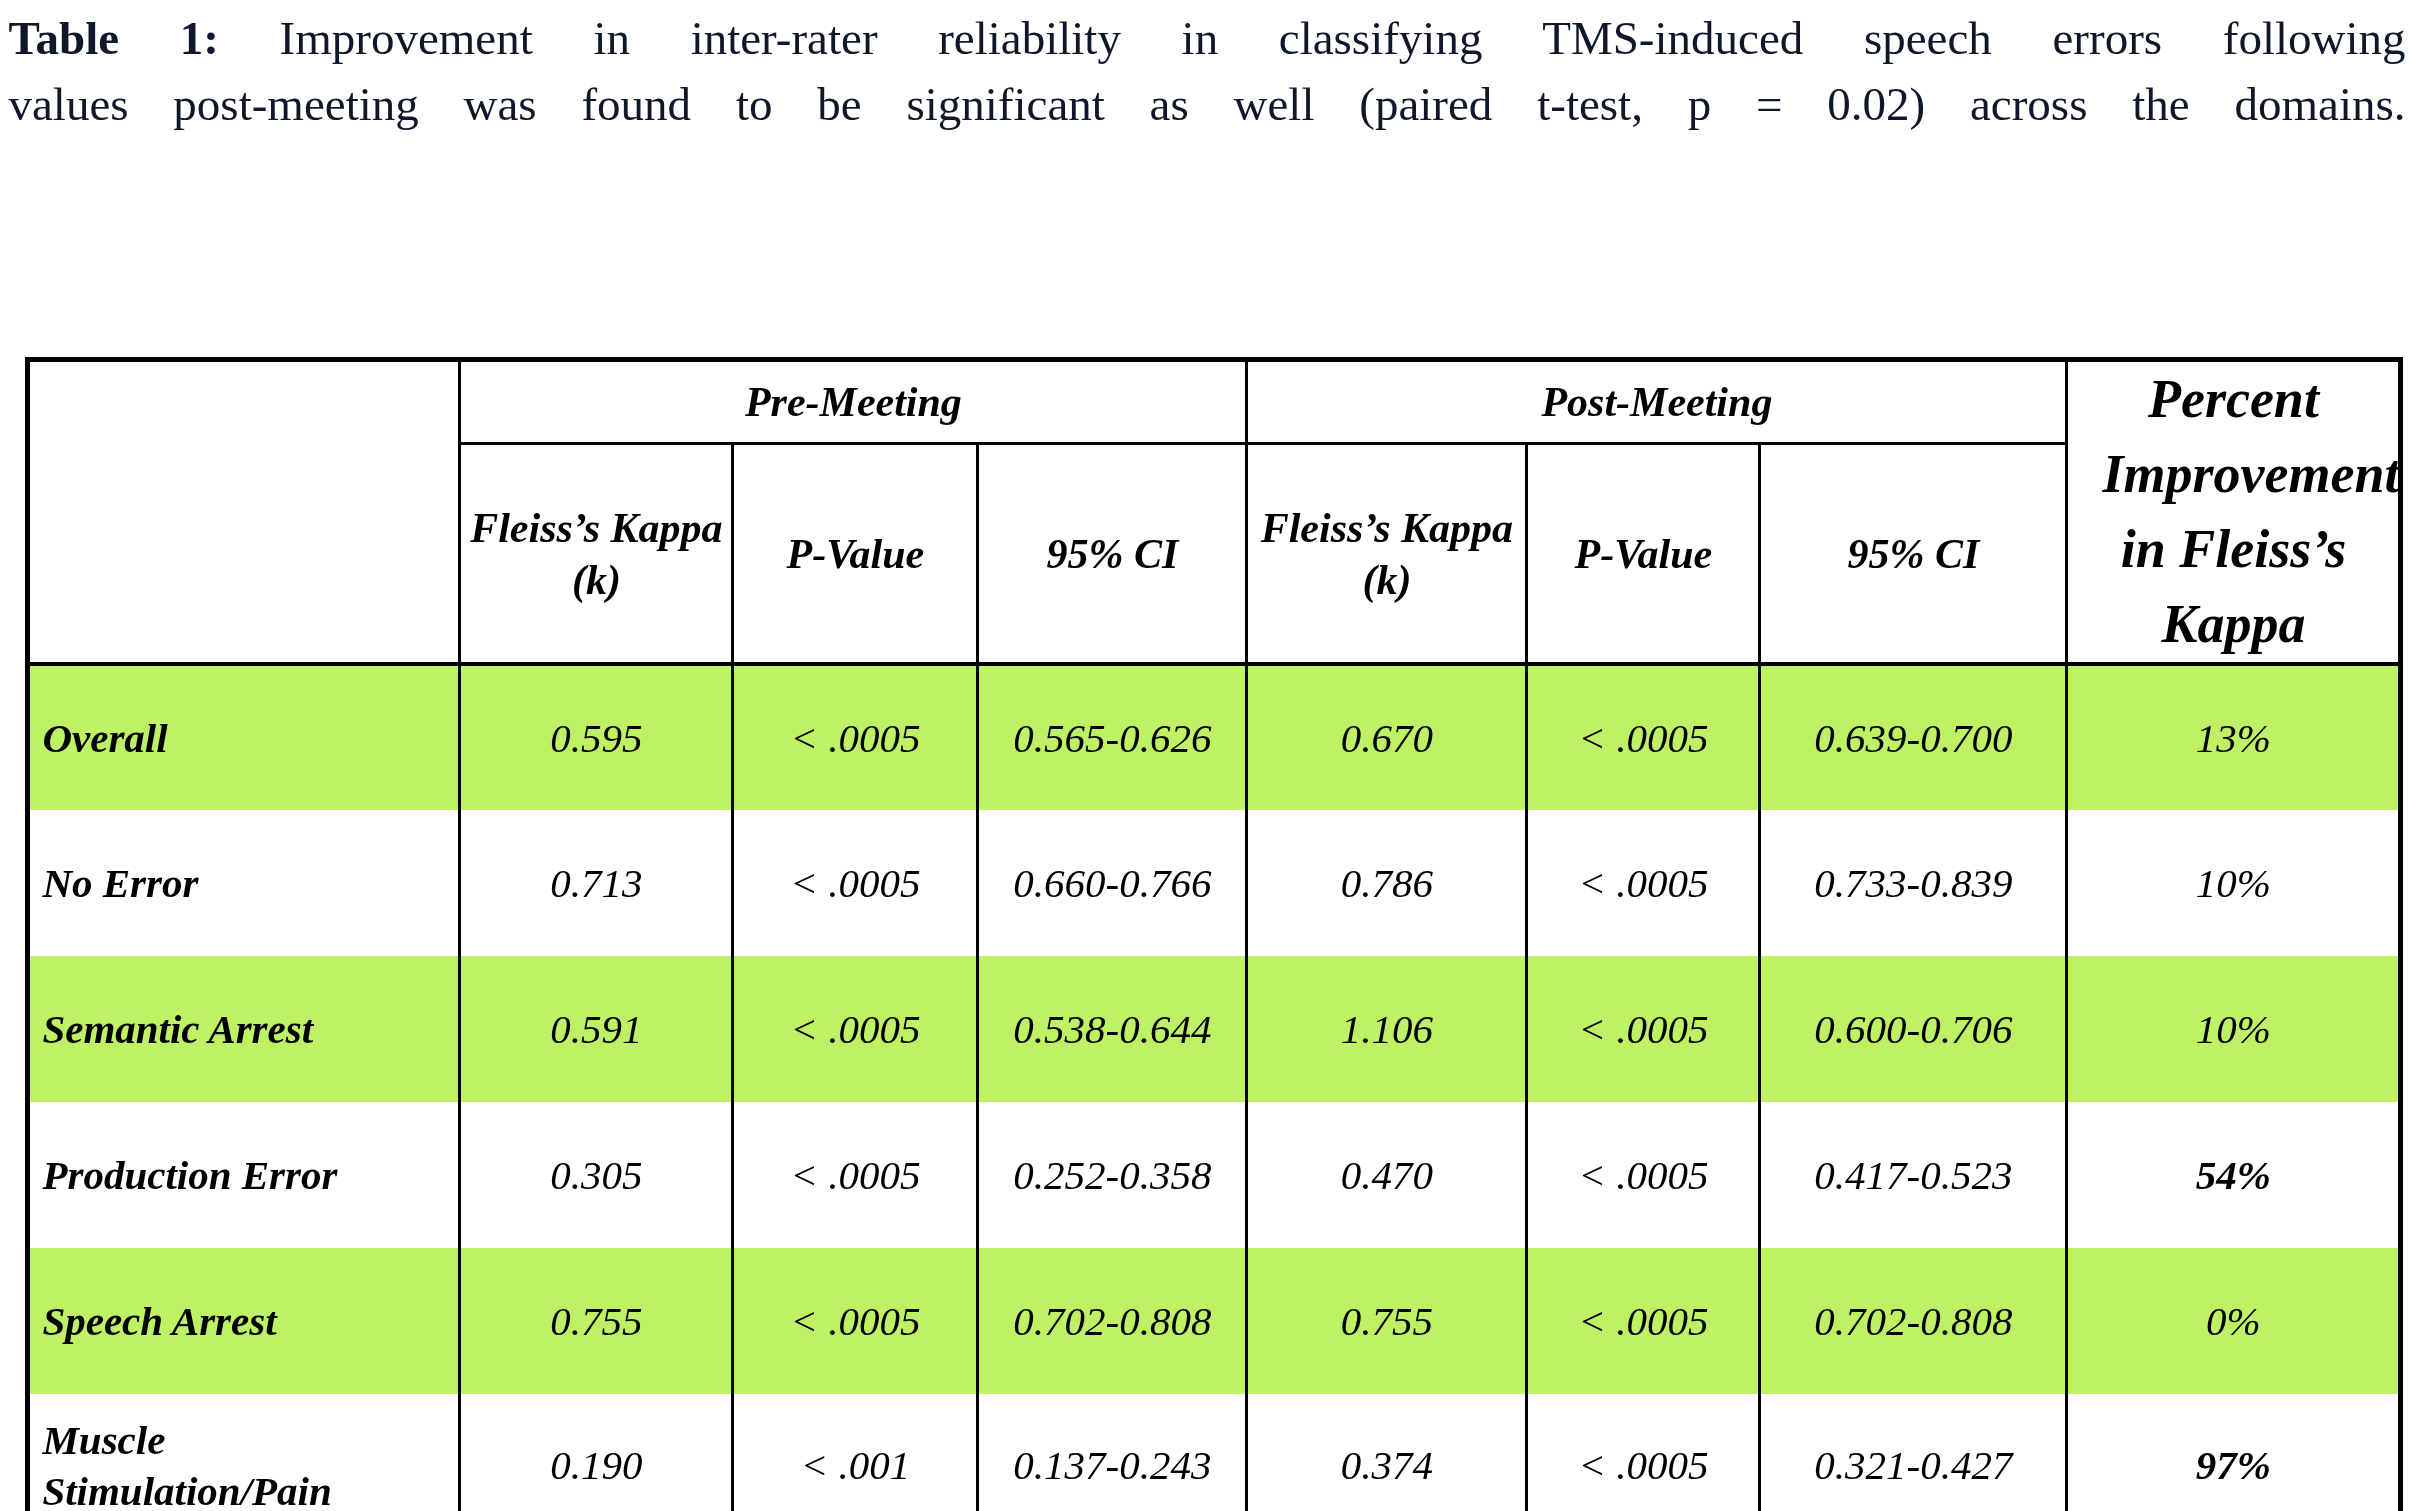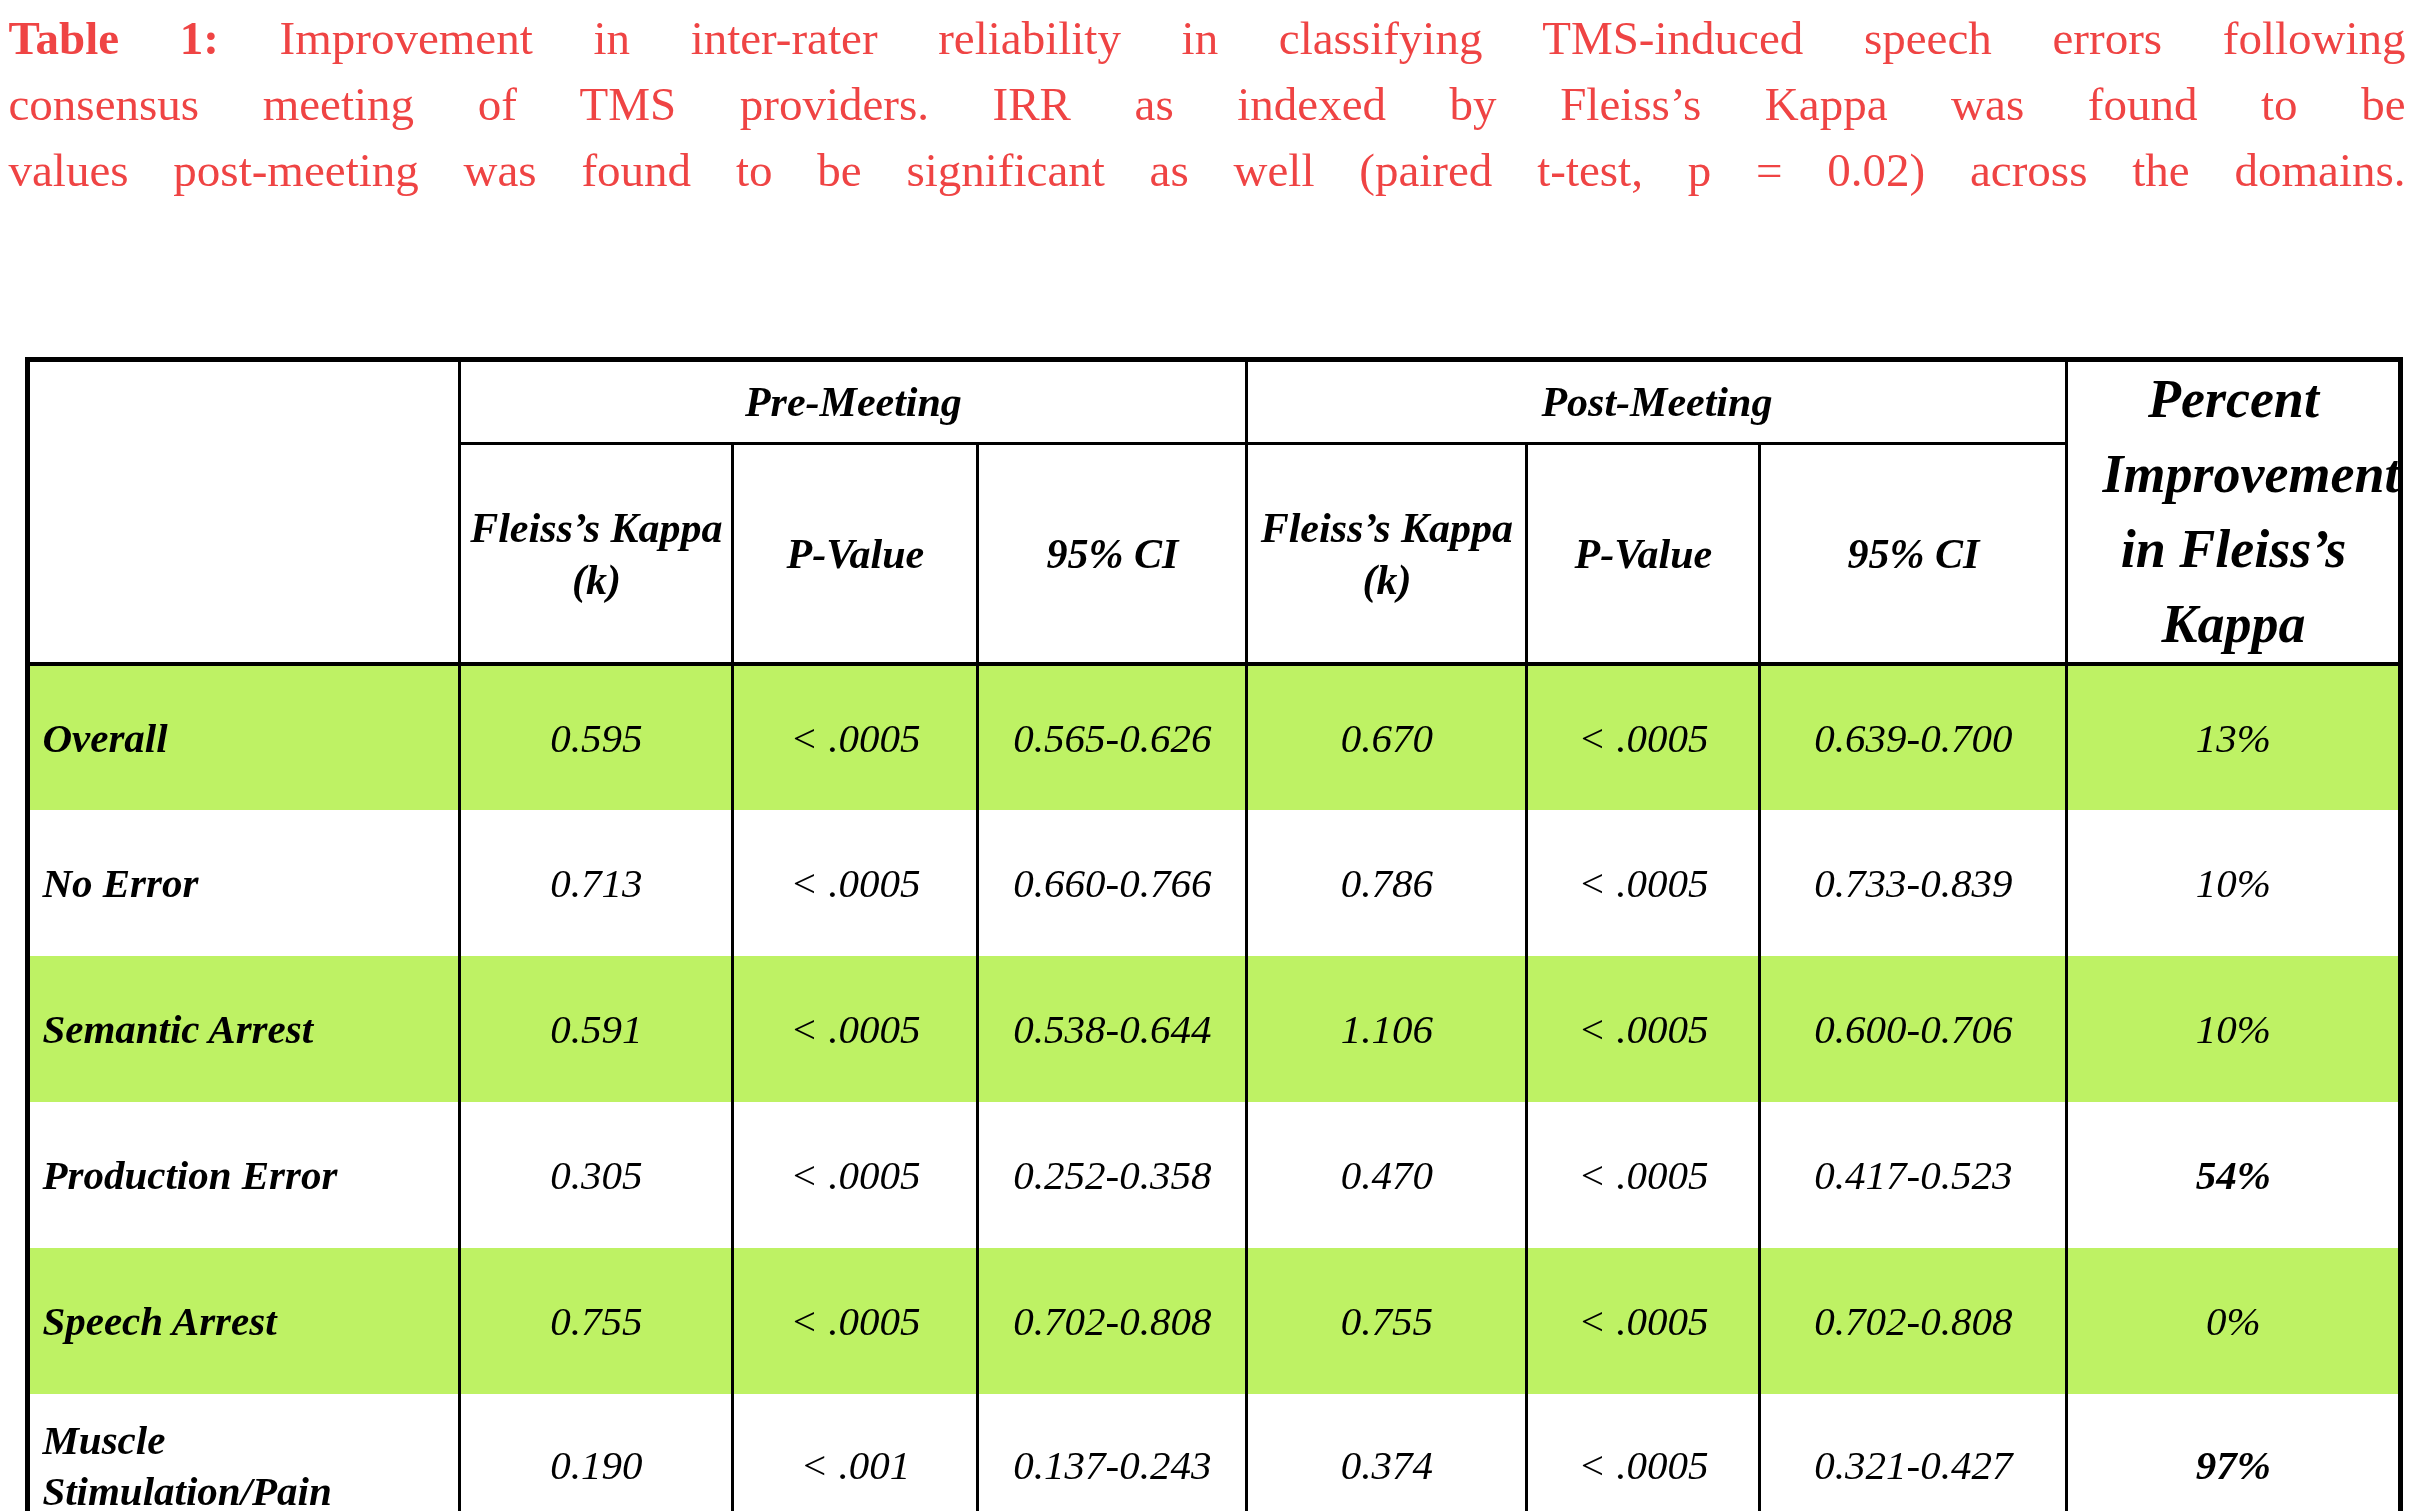--- a/index.html
+++ b/index.html
@@ -22,21 +22,21 @@
     left: 8.5px;
     top: 5.1px;
     width: 2397px;
   }
   .caption-line {
     font-size: 47px;
     line-height: 66px;
     text-align: justify;
     text-align-last: justify;
     white-space: normal;
-    color: #ef4444;
+    color: #0f172a;
   }
   .caption-label {
     font-weight: bold;
   }
 
   
   .irr-table {
     position: absolute;
     left: 25.4px;
     top: 357px;
@@ -96,21 +96,20 @@
     padding-left: 12px;
     padding-right: 8.5px;
   }
   td.bold-val { font-weight: bold; }
 </style>
 </head>
 <body>
 
 <div class="caption">
   <div class="caption-line"><span class="caption-label">Table 1:</span> <span>Improvement in inter-rater reliability in classifying TMS-induced speech errors following</span></div>
-  <div class="caption-line">consensus meeting of TMS providers. IRR as indexed by Fleiss’s Kappa was found to be</div>
   <div class="caption-line">values post-meeting was found to be significant as well (paired t-test, p&nbsp;=&nbsp;0.02) across the domains.</div>
 </div>
 
 <table class="irr-table">
   <colgroup>
     <col style="width:432px">
     <col style="width:273px">
     <col style="width:245px">
     <col style="width:269px">
     <col style="width:280px">

